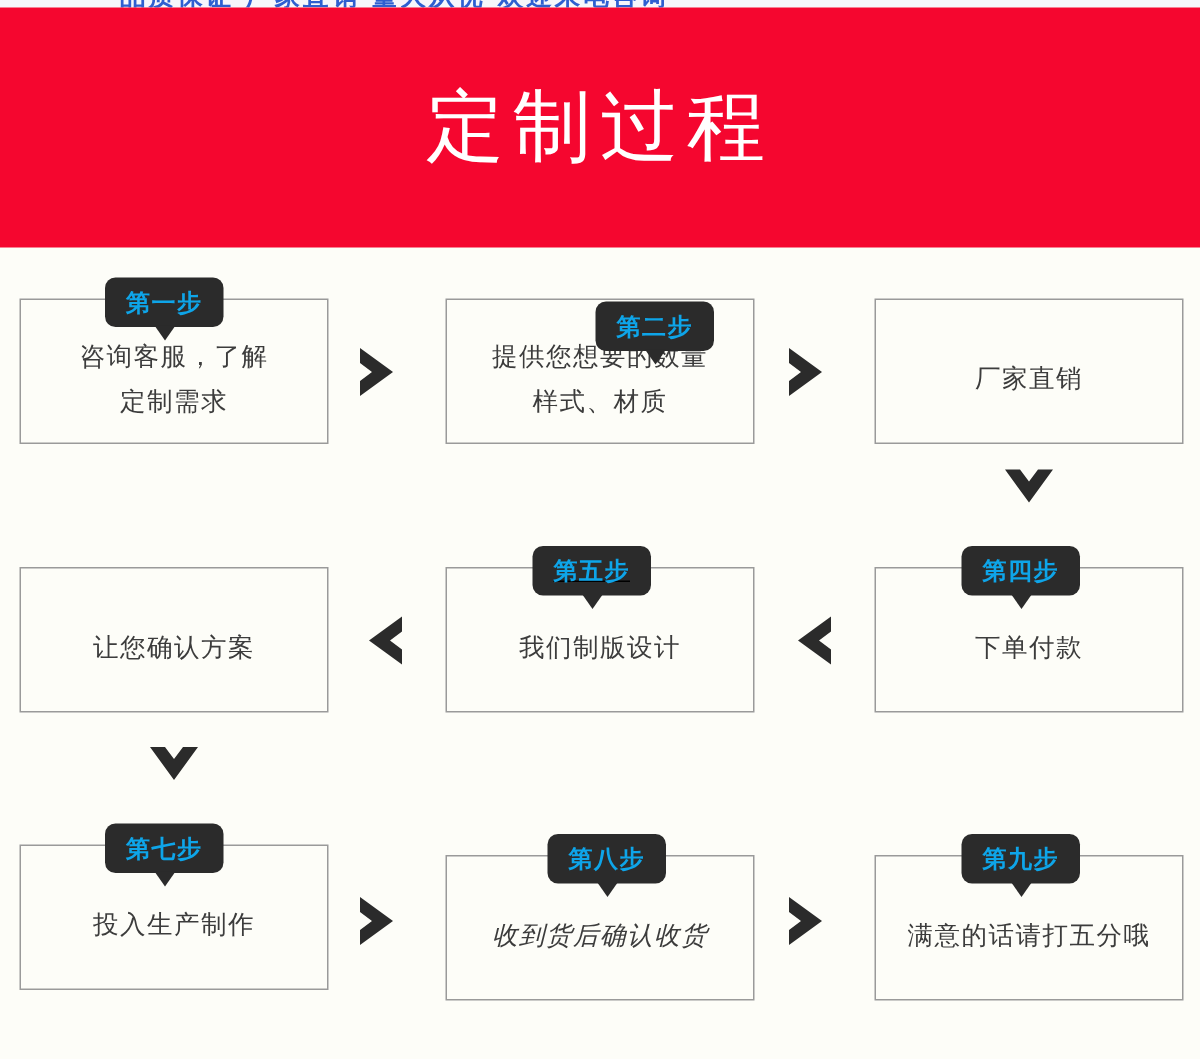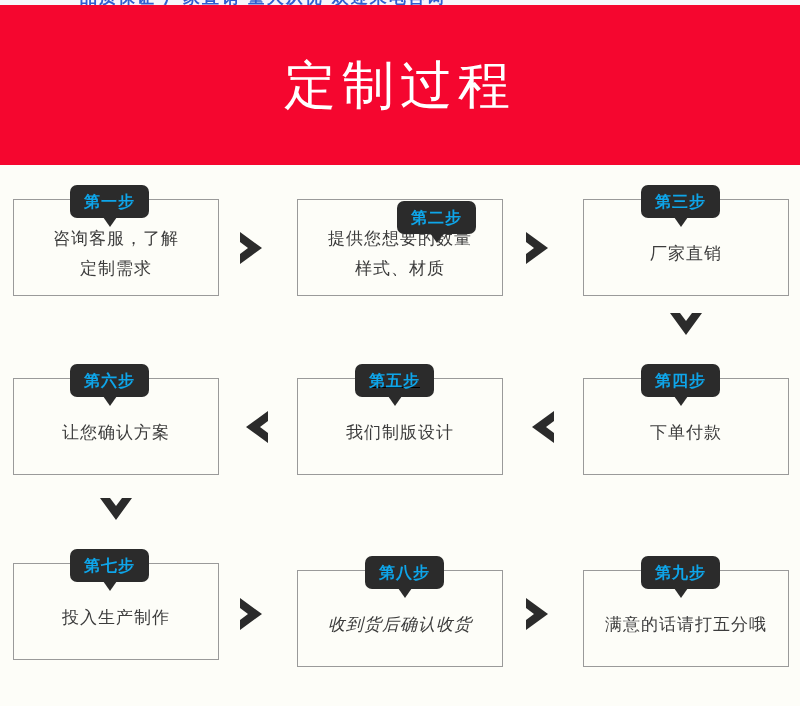--- a/index.html
+++ b/index.html
@@ -120,36 +120,30 @@
 
     <div class="arrow" style="left:518px; top:61px;">
       <svg width="44" height="44" viewBox="0 0 44 44" aria-hidden="true">
         <path d="M8 6 L30 22 L8 38 L8 28 L16 22 L8 16 Z" fill="#2b2b2b"></path>
       </svg>
     </div>
 
     <div class="step-box" style="left:583px; top:34px;  width:206px; height:97px;">
       <div class="step-text">厂家直销</div>
     </div>
-    <div class="badge" style="left:641px; top:20px;">
-      <span class="badge-label">第三步</span>
-    </div>
 
     <div class="arrow" style="left:664px; top:140px;">
       <svg width="44" height="44" viewBox="0 0 44 44" aria-hidden="true">
         <path d="M6 8 L22 30 L38 8 L28 8 L22 16 L16 8 Z" fill="#2b2b2b"></path>
       </svg>
     </div>
 
     <div class="step-box" style="left:13px;  top:213px; width:206px; height:97px;">
       <div class="step-text">让您确认方案</div>
     </div>
-    <div class="badge" style="left:70px; top:199px;">
-      <span class="badge-label">第六步</span>
-    </div>
 
     <div class="arrow" style="left:232px; top:240px;">
       <svg width="44" height="44" viewBox="0 0 44 44" aria-hidden="true">
         <path d="M36 6 L14 22 L36 38 L36 28 L28 22 L36 16 Z" fill="#2b2b2b"></path>
       </svg>
     </div>
 
     <div class="step-box" style="left:297px; top:213px; width:206px; height:97px;">
       <div class="step-text">我们制版设计</div>
     </div>

